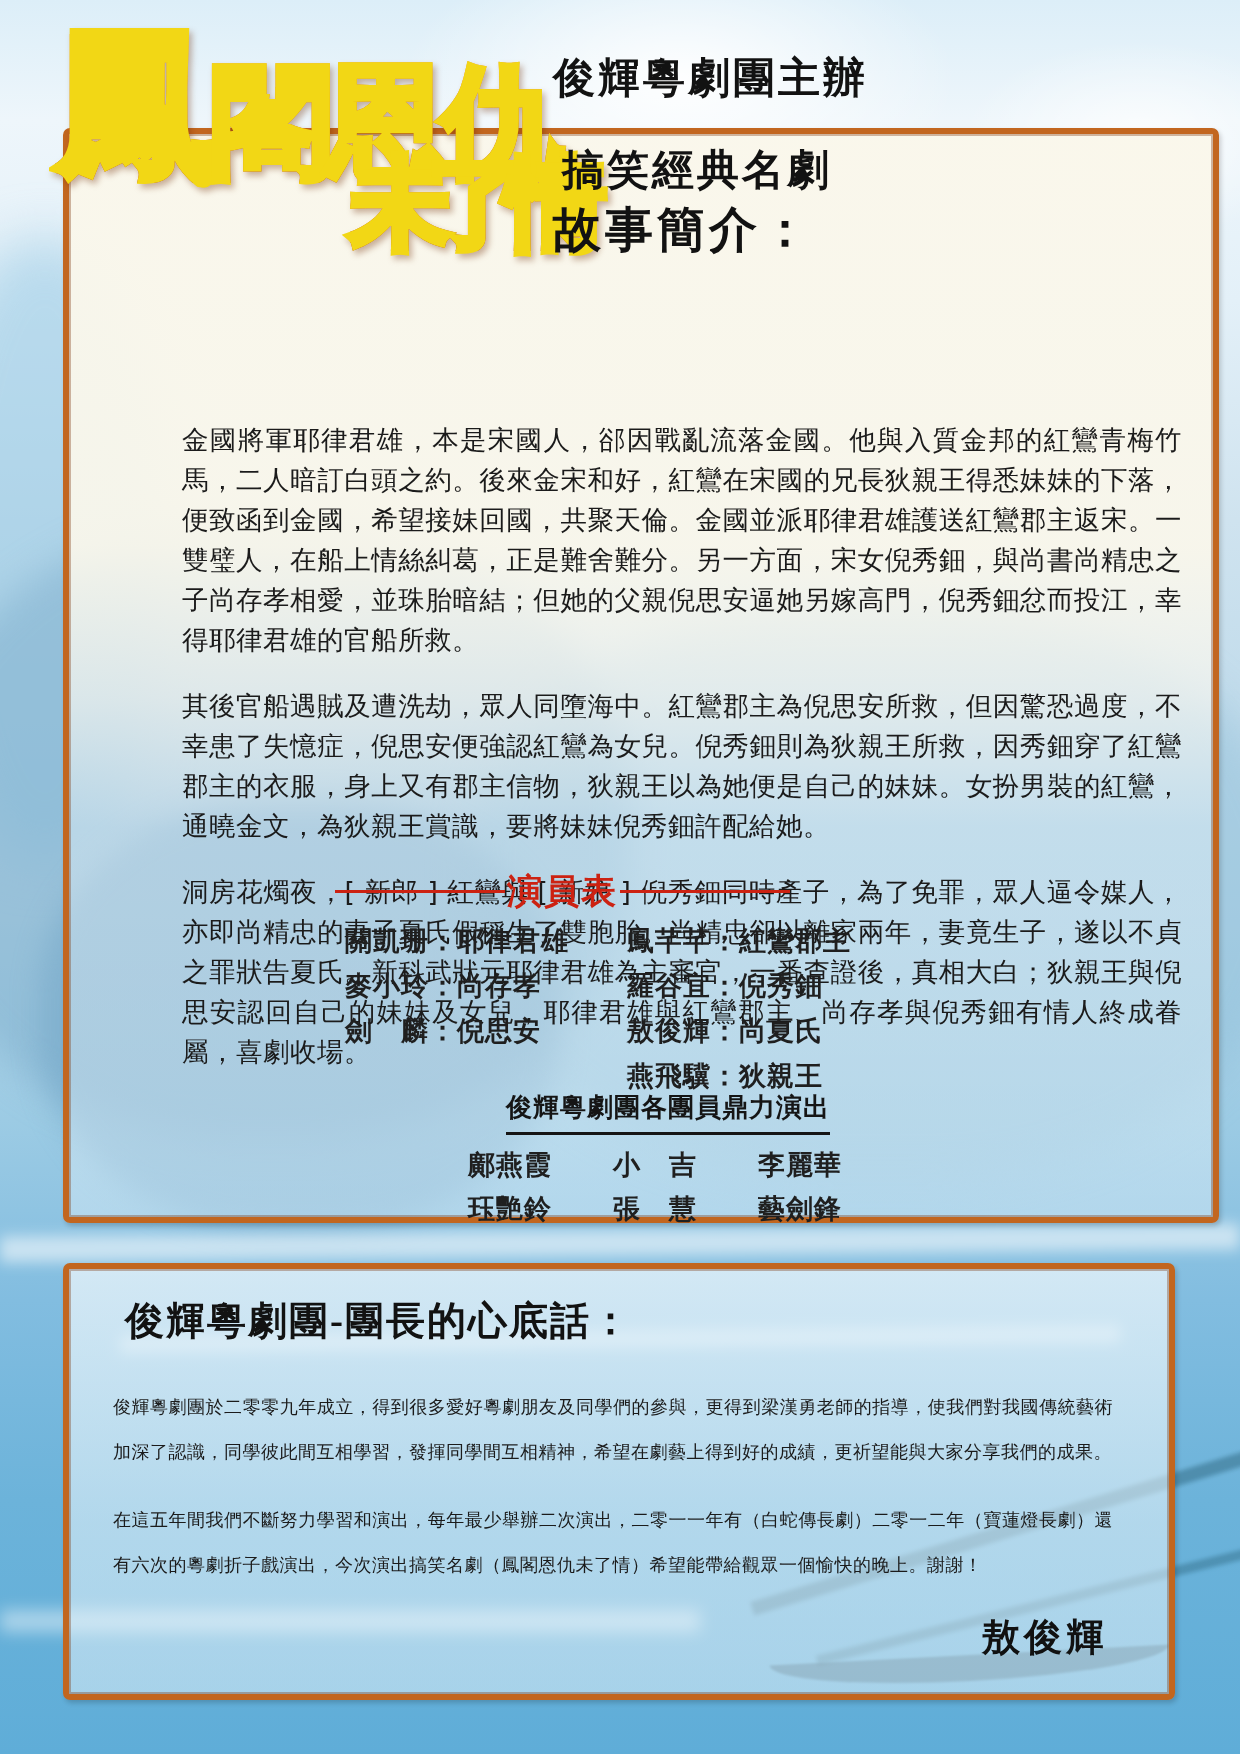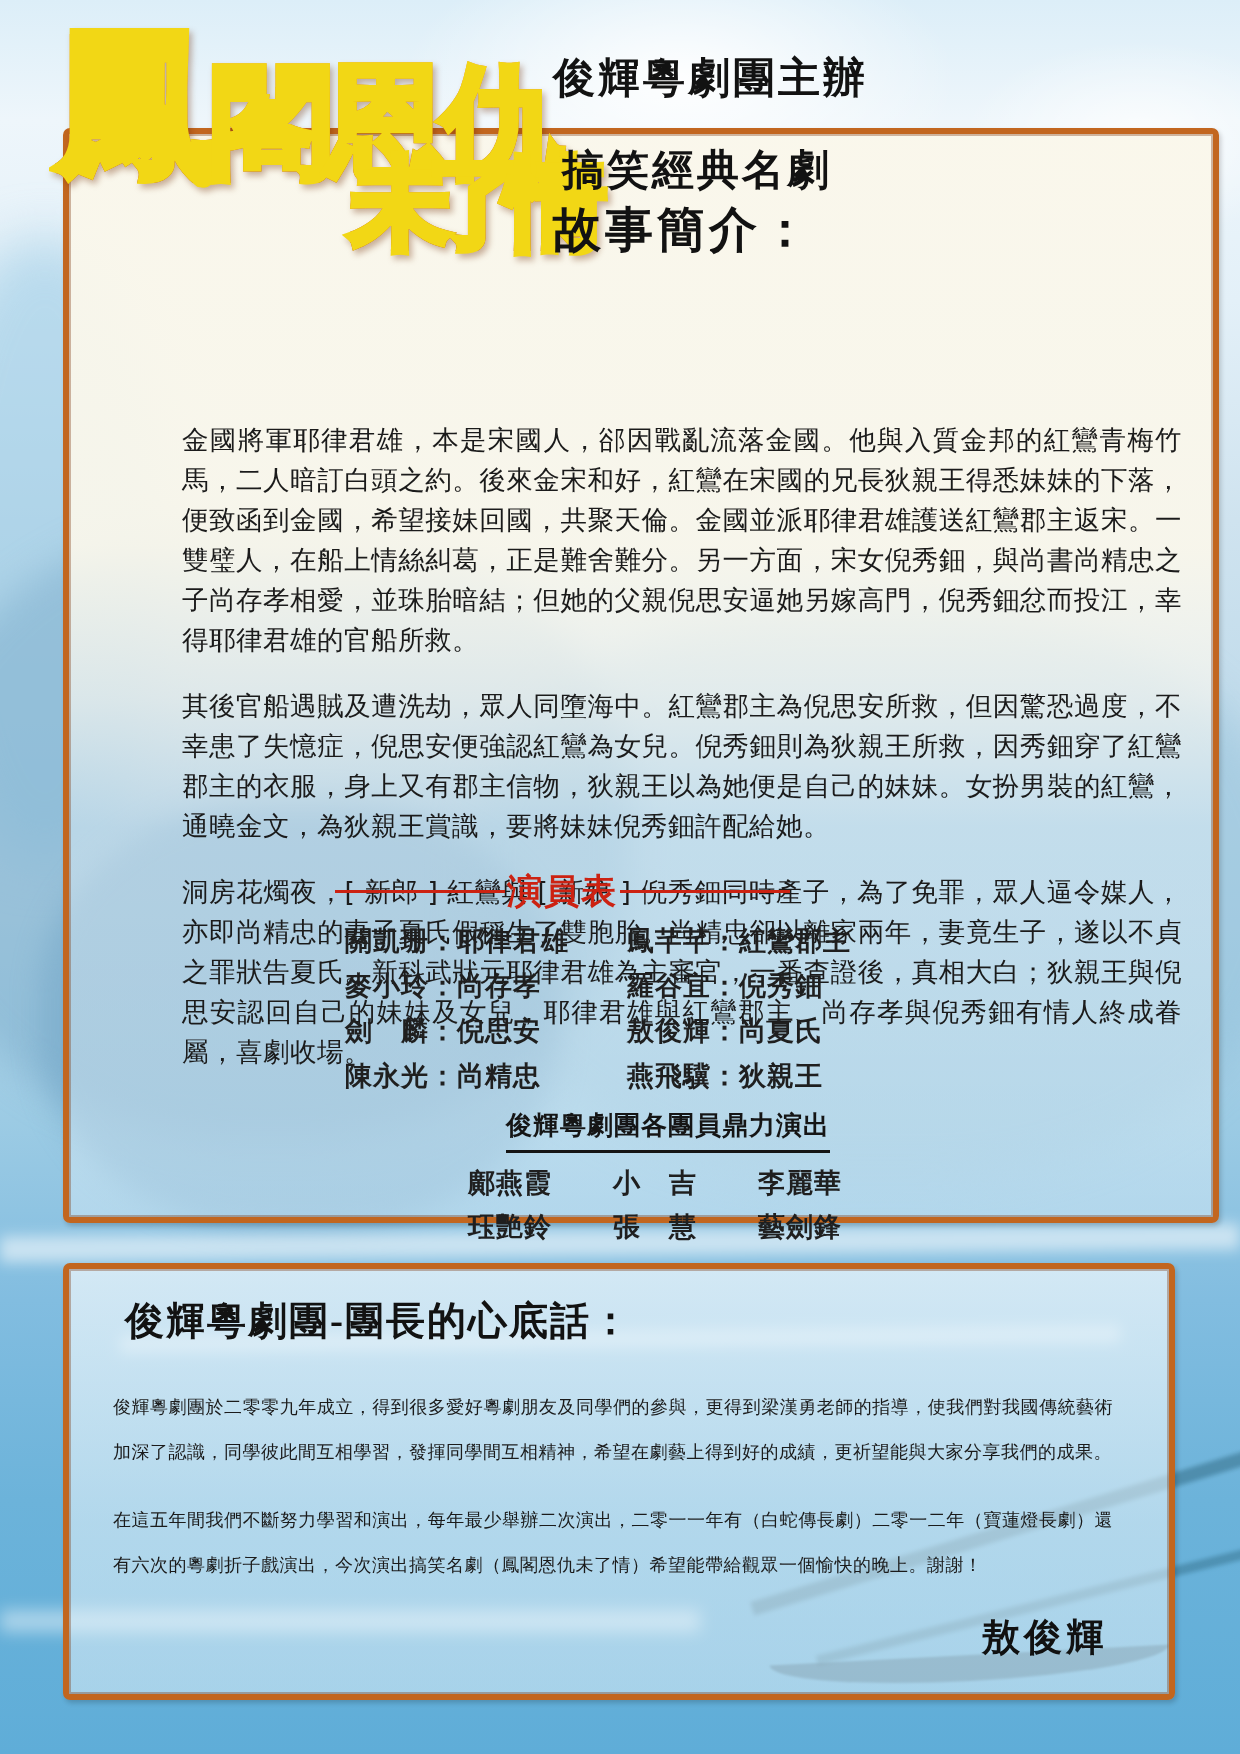--- a/index.html
+++ b/index.html
@@ -87,21 +87,21 @@
   
   .divider{position:absolute;left:335px;top:868px;width:455px;z-index:6;
     display:flex;align-items:center;gap:2px;}
   .divider .rule{flex:1;height:3px;background:var(--accent-red,#cc2212);}
   .divider .divider-title{font-size:35px;font-weight:700;color:var(--accent-red,#cc2212);
     letter-spacing:2px;font-family:"Liberation Serif","DejaVu Serif",serif;}
   .cast{position:absolute;left:345px;top:918px;z-index:6;display:flex;gap:58px;}
   .cast ul{list-style:none;margin:0;padding:0;}
   .cast li{font-size:27px;line-height:45px;font-weight:600;color:#1f1f1f;letter-spacing:1px;}
 
-  .ensemble{position:absolute;left:468px;top:1090px;width:400px;z-index:6;text-align:center;margin-top:18px;}
+  .ensemble{position:absolute;left:468px;top:1090px;width:400px;z-index:6;text-align:center;}
   .ensemble-title{display:inline-block;font-size:26px;font-weight:700;color:#151515;
     letter-spacing:1px;padding-bottom:7px;border-bottom:3px solid #151515;margin-bottom:8px;}
   .ensemble-row{display:flex;justify-content:space-between;font-size:27px;
     font-weight:700;color:#1f1f1f;line-height:44px;letter-spacing:1px;}
   .ensemble-row span{min-width:110px;text-align:left;}
 
   
   .message-heading{position:absolute;left:125px;top:1294px;z-index:6;
     font-family:"Liberation Serif","DejaVu Serif",serif;font-weight:700;
     font-size:39px;color:#121212;letter-spacing:2px;}
@@ -154,21 +154,20 @@
     <span class="rule"></span>
     <span class="divider-title">演員表</span>
     <span class="rule"></span>
   </div>
 
   <div class="cast">
     <ul>
       <li>關凱珊：耶律君雄</li>
       <li>麥小玲：尚存孝</li>
       <li>劍　麟：倪思安</li>
-      <li>陳永光：尚精忠</li>
     </ul>
     <ul>
       <li>鳳芊芊：紅鸞郡主</li>
       <li>羅谷宜：倪秀鈿</li>
       <li>敖俊輝：尚夏氏</li>
       <li>燕飛驥：狄親王</li>
     </ul>
   </div>
 
   <div class="ensemble">

